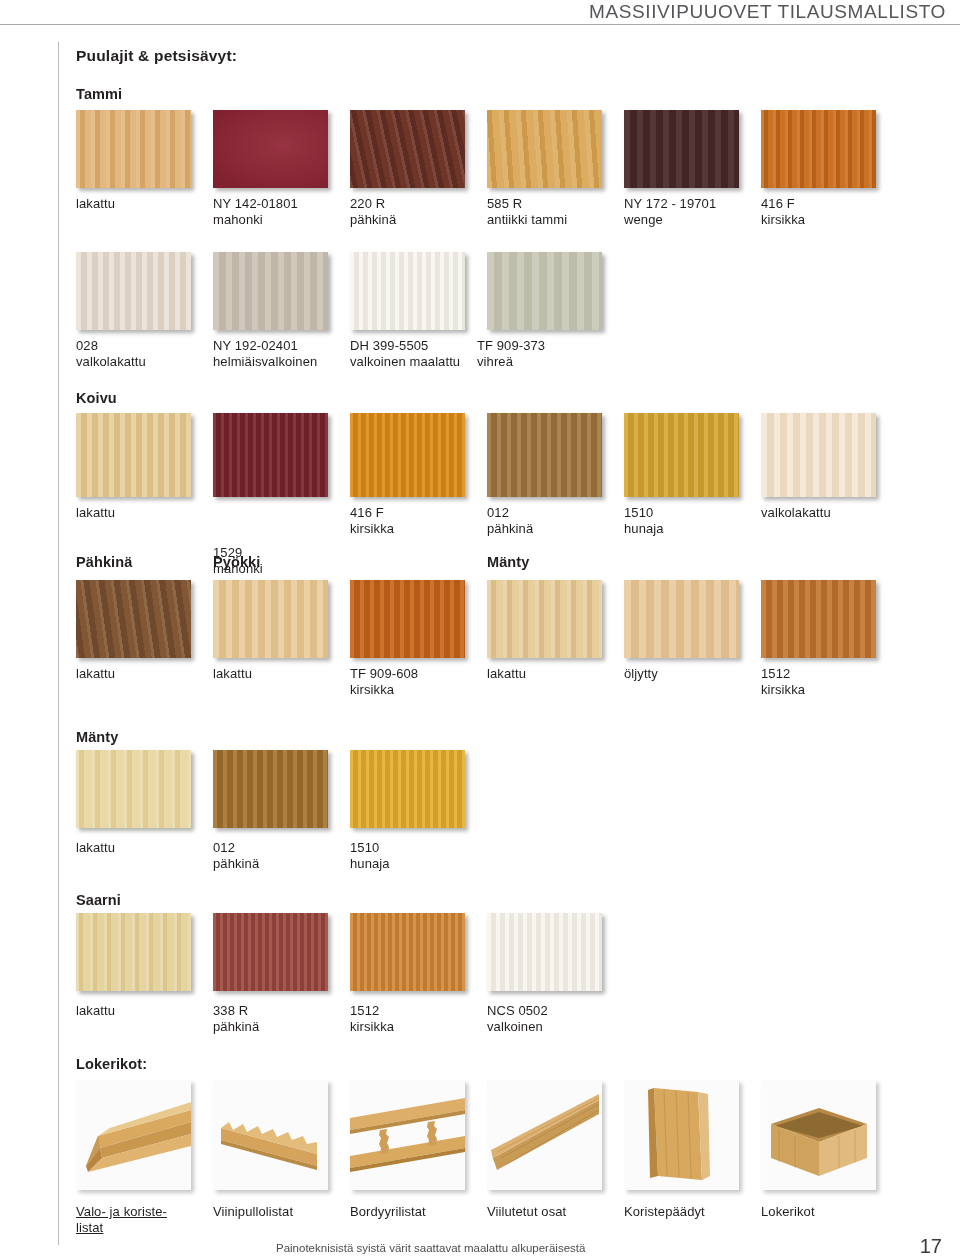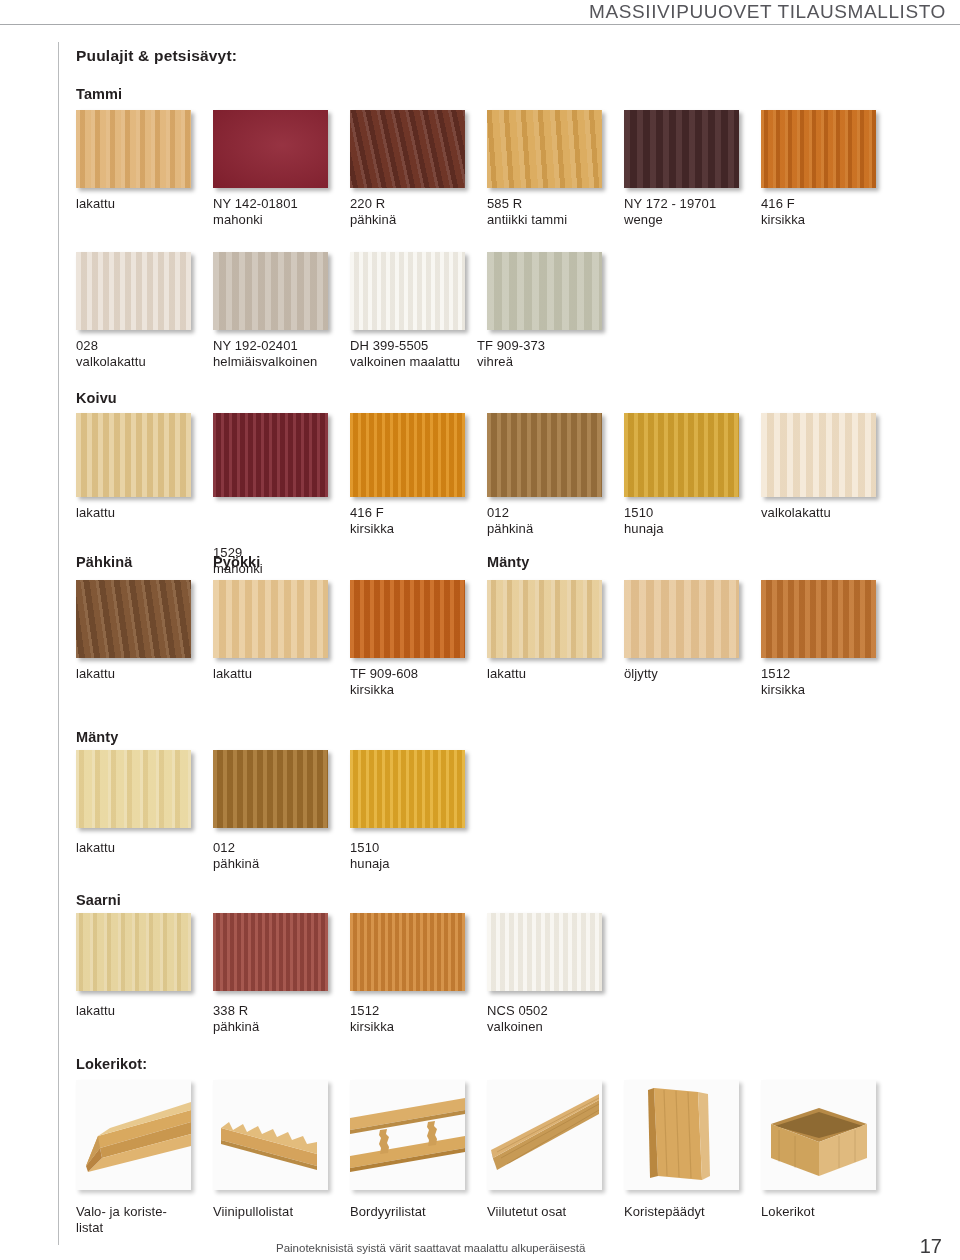--- a/index.html
+++ b/index.html
@@ -342,21 +342,21 @@
     <g>
       <polygon points="10,86 22,56 115,30 115,42 24,68" fill="#d9a95f"></polygon>
       <polygon points="22,56 34,48 115,22 115,30" fill="#e8c98e"></polygon>
       <polygon points="24,68 115,42 115,54 26,78" fill="#c9974e"></polygon>
       <polygon points="26,78 115,54 115,66 12,92" fill="#e0b470"></polygon>
       <polygon points="10,86 12,92 26,78 24,68" fill="#b98440"></polygon>
       <polygon points="22,56 10,86 24,68" fill="#c99a55"></polygon>
     </g>
   </svg>
 </div>
-<div class="caption" style="left:76px; top:1204px; width:125px;">Valo- ja koriste-
+<div class="caption" style="left:76px; top:1204px; width:125px;text-decoration:underline;">Valo- ja koriste-
 listat</div>
 
 <div class="photo" style="left:213px; top:1080px; width:115px; height:110px;">
   <svg viewBox="0 0 115 110" preserveAspectRatio="none">
     <rect width="115" height="110" fill="#fbfbfb"></rect>
     <path d="M8,48 L8,60 L104,86 L104,74 Z" fill="#d5a35c"></path>
     <path d="M8,48 L16,42 L20,50 L30,44 L34,52 L45,46 L49,54 L60,49 L64,57 L75,52 L79,60 L90,56 L94,64 L104,62 L104,74 Z" fill="#e3bc7c"></path>
     <path d="M8,60 L104,86 L104,90 L8,64 Z" fill="#b98b45"></path>
   </svg>
 </div>

